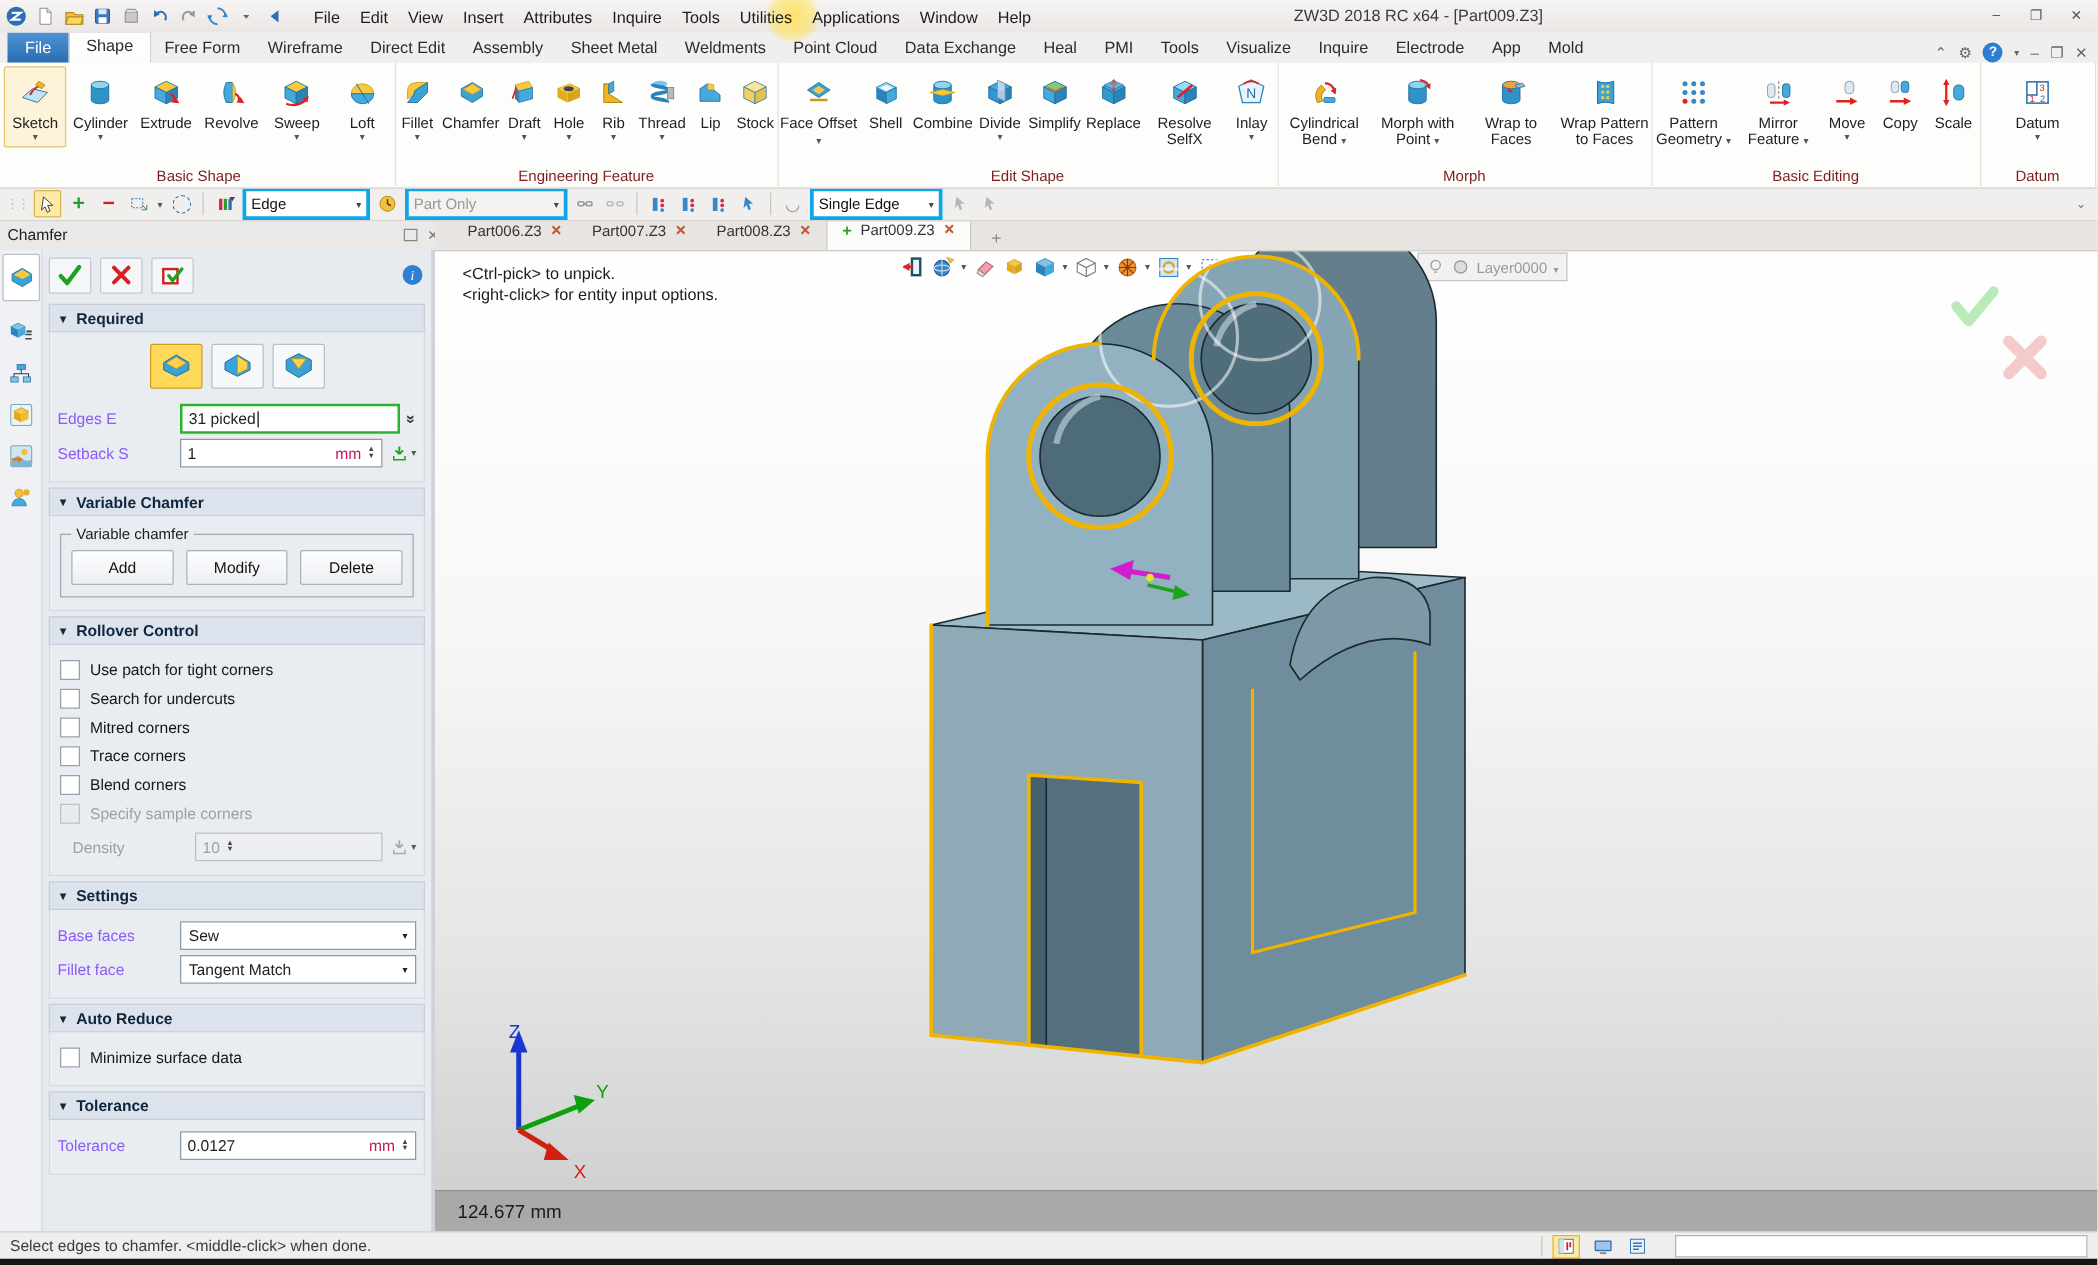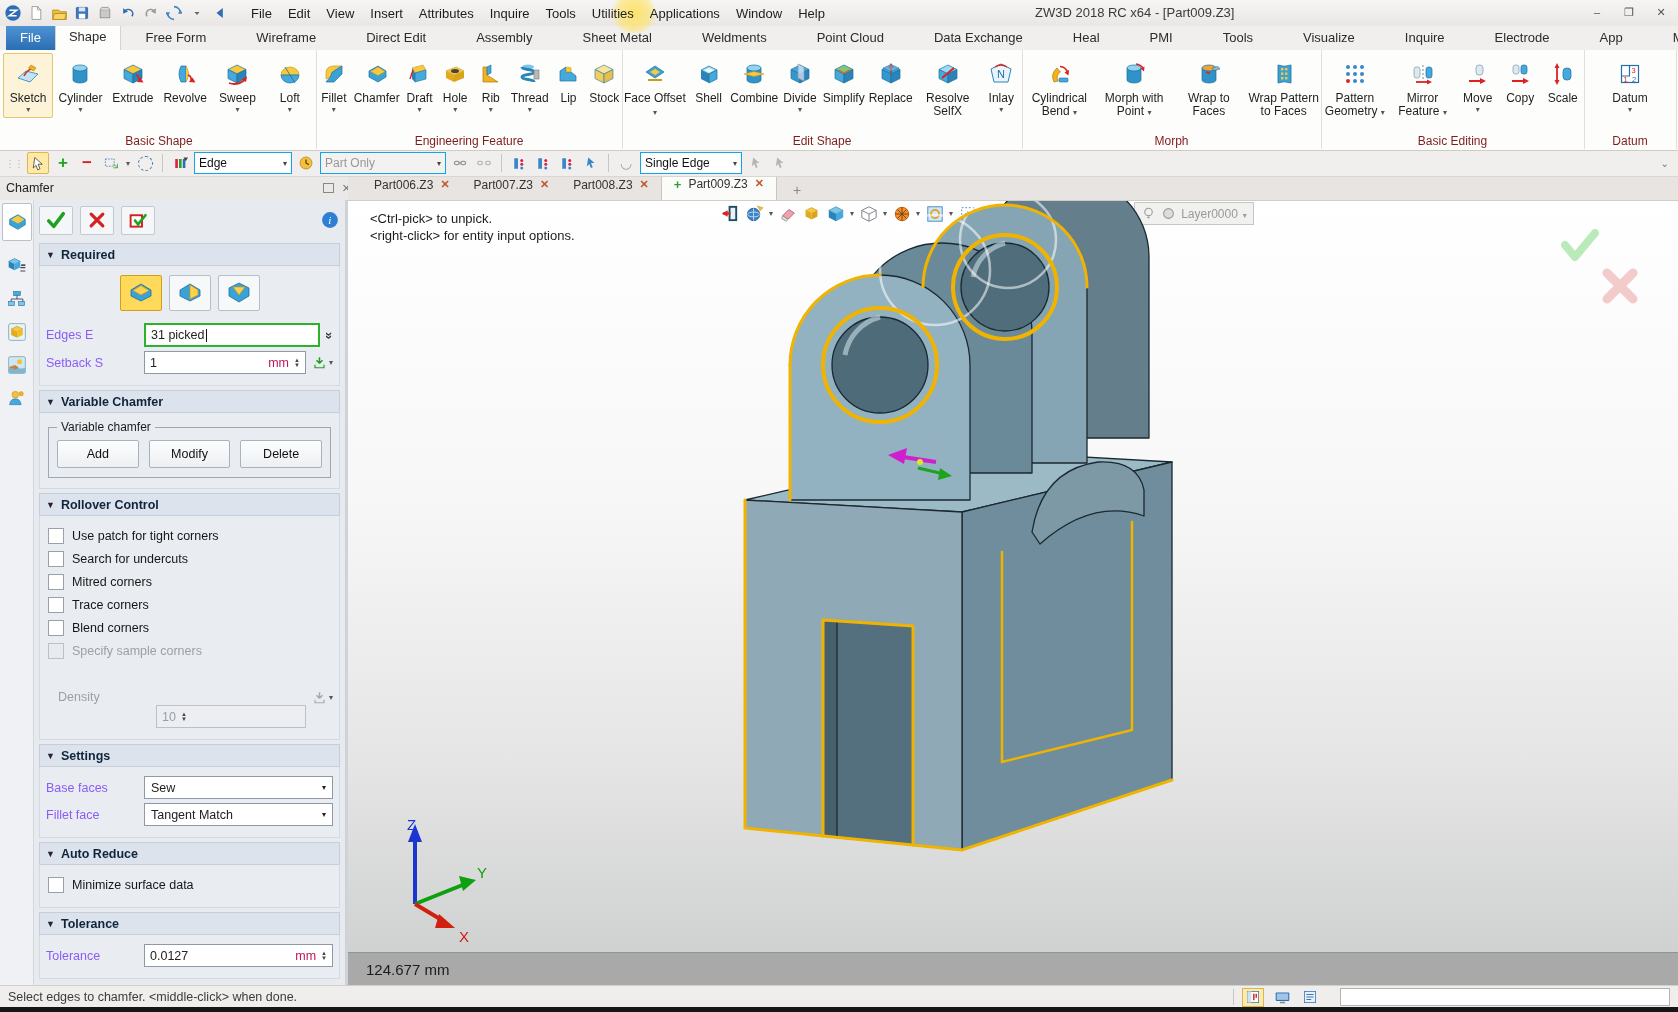--- a/index.html
+++ b/index.html
@@ -14,21 +14,21 @@
   .qat .qi{width:18px;height:18px;display:flex;align-items:center;justify-content:center;}
   .menus{display:flex;align-items:center;position:relative;}
   .menu-item{padding:0 8px;font-size:13px;color:#1d1d1d;position:relative;z-index:2;}
   .app-halo{position:absolute;left:368px;top:-13px;width:46px;height:40px;border-radius:50%;z-index:1;
             background:radial-gradient(circle,rgba(255,226,96,.95) 0%,rgba(255,226,96,.55) 55%,rgba(255,226,96,0) 75%);}
   .win-title{position:absolute;left:1035px;top:5px;font-size:13px;color:#3a3a3a;}
   .winbtns{position:absolute;right:4px;top:3px;display:flex;gap:6px;}
   .winbtn{width:26px;height:18px;display:flex;align-items:center;justify-content:center;font-size:11px;color:#555;}
   
   .ribbontabs{position:absolute;top:26px;left:0;right:0;height:24px;background:#f0efed;display:flex;align-items:flex-end;z-index:29;}
-  .rtab{padding:4px 25px 5px;font-size:13px;color:#2c2c2c;white-space:nowrap;}
+  .rtab{padding:4px 11px 5px;font-size:13px;color:#2c2c2c;white-space:nowrap;}
   .rtab.filetab{background:linear-gradient(#4f94d4,#2a6db4);color:#fff;margin-left:6px;padding:4px 14px 5px;}
   .rtab.active{background:#fdfdfc;border:1px solid #d5d2cf;border-bottom:none;padding:3px 13px 6px;}
   .tabicons{margin-left:auto;display:flex;align-items:center;gap:9px;padding-right:8px;}
   .tabico{font-size:12px;color:#666;}
   .helpico{width:16px;height:16px;border-radius:50%;background:#2d7fd3;color:#fff;font-size:11px;font-weight:bold;
            display:flex;align-items:center;justify-content:center;}
   
   .ribbon{position:absolute;top:50px;left:0;right:0;height:100px;background:#fdfdfc;border-bottom:1px solid #cfccc8;z-index:28;}
   .rgroup{position:absolute;top:0;height:99px;border-right:1px solid #e2dfdb;}
   .rgroup-name{position:absolute;bottom:1px;left:0;right:0;text-align:center;font-size:12px;color:#7f1d1d;}
@@ -38,21 +38,21 @@
   .ritem.sel{background:#fdf3d8;border:1px solid #e4c66d;border-radius:2px;}
   .ritem .ric{height:36px;display:flex;align-items:center;justify-content:center;}
   .ritem .rlb{font-size:12px;line-height:13px;text-align:center;color:#1f1f1f;min-height:13px;}
   .ritem .rcar{font-size:8px;color:#555;height:10px;line-height:9px;}
   
   .optbar{position:absolute;top:150px;left:0;right:0;height:26px;background:#f1efed;border-bottom:1px solid #dad7d3;
           display:flex;align-items:center;gap:4px;padding:0 5px;z-index:27;}
   .tbtn{width:20px;height:20px;display:flex;align-items:center;justify-content:center;}
   .tbtn.hl{background:#ffe9a6;border:1px solid #dcb54e;border-radius:2px;}
   .vsep{width:1px;height:18px;background:#c9c6c2;margin:0 3px;}
-  .combo{height:20px;background:#fff;border:1px solid #0ea5e9;display:flex;align-items:center;font-size:12px;
+  .combo{height:20px;background:#fff;border:3px solid #0ea5e9;display:flex;align-items:center;font-size:12px;
          padding:0 4px;gap:4px;color:#111;}
   .combo i{font-style:normal;font-size:8px;color:#444;margin-left:auto;}
   .combo.dis{background:#f3f2f1;color:#9a9894;}
   .plus-g{color:#1ea51e;font-size:17px;font-weight:bold;line-height:10px;}
   .minus-r{color:#d42020;font-size:17px;font-weight:bold;line-height:10px;}
   
   .panelhead{position:absolute;top:176px;left:0;width:345px;height:24px;background:#ebe9e7;display:flex;align-items:center;
              padding:0 6px;font-size:12.5px;color:#222;z-index:26;}
   .panelhead .ph-icons{margin-left:auto;display:flex;gap:8px;color:#777;font-size:11px;align-items:center;}
   .doctabs{position:absolute;top:176px;left:348px;right:0;height:24px;background:#e7e4e2;display:flex;align-items:flex-end;
@@ -96,21 +96,21 @@
   .gbox{border:1px solid #9fa9b4;margin:9px 2px 3px;padding:12px 8px 9px;position:relative;}
   .gbox .legend{position:absolute;top:-8px;left:8px;background:#e9edf2;padding:0 4px;font-size:12px;color:#1b1b1b;}
   .gbtns{display:flex;gap:10px;}
   .gbtn{flex:1;height:26px;background:linear-gradient(#fcfdfe,#edf0f3);border:1px solid #aab3bd;border-radius:2px;
         display:flex;align-items:center;justify-content:center;font-size:12.5px;color:#111;}
   .cbrow{display:flex;align-items:center;gap:8px;margin:7px 2px;font-size:12.5px;color:#161616;}
   .cb{width:14px;height:14px;background:#fff;border:1px solid #98a0a9;flex:none;}
   .cbrow.dis{color:#9aa0a8;}
   .cbrow.dis .cb{background:#e8eaed;border-color:#bcc1c7;}
   .frow.dis .flabel{color:#9aa0a8;padding-left:12px;}
-  .frow.dis .finput{background:#eceef1;border-color:#bcc1c7;color:#9aa0a8;margin-top:39px;}
+  .frow.dis .finput{background:#eceef1;border-color:#bcc1c7;color:#9aa0a8;}
   .sel-ddl{flex:1;height:21px;background:#fff;border:1px solid #8d99a6;display:flex;align-items:center;
            padding:0 6px;font-size:12.5px;}
   .sel-ddl .dd{margin-left:auto;font-size:8px;color:#222;}
   
   .viewport{position:absolute;left:348px;top:200px;right:0;height:752px;z-index:20;
             background:linear-gradient(180deg,#ffffff 0%,#f7f7f7 40%,#e4e5e4 75%,#d0d2d1 100%);}
   .hints{position:absolute;left:22px;top:10px;font-size:13px;color:#1c1c1c;line-height:17px;}
   .vptools{position:absolute;left:372px;top:2px;display:flex;align-items:center;gap:3px;}
   .vpico{width:21px;height:21px;display:flex;align-items:center;justify-content:center;}
   .vpcar{font-size:8px;color:#555;margin:0 1px;}

